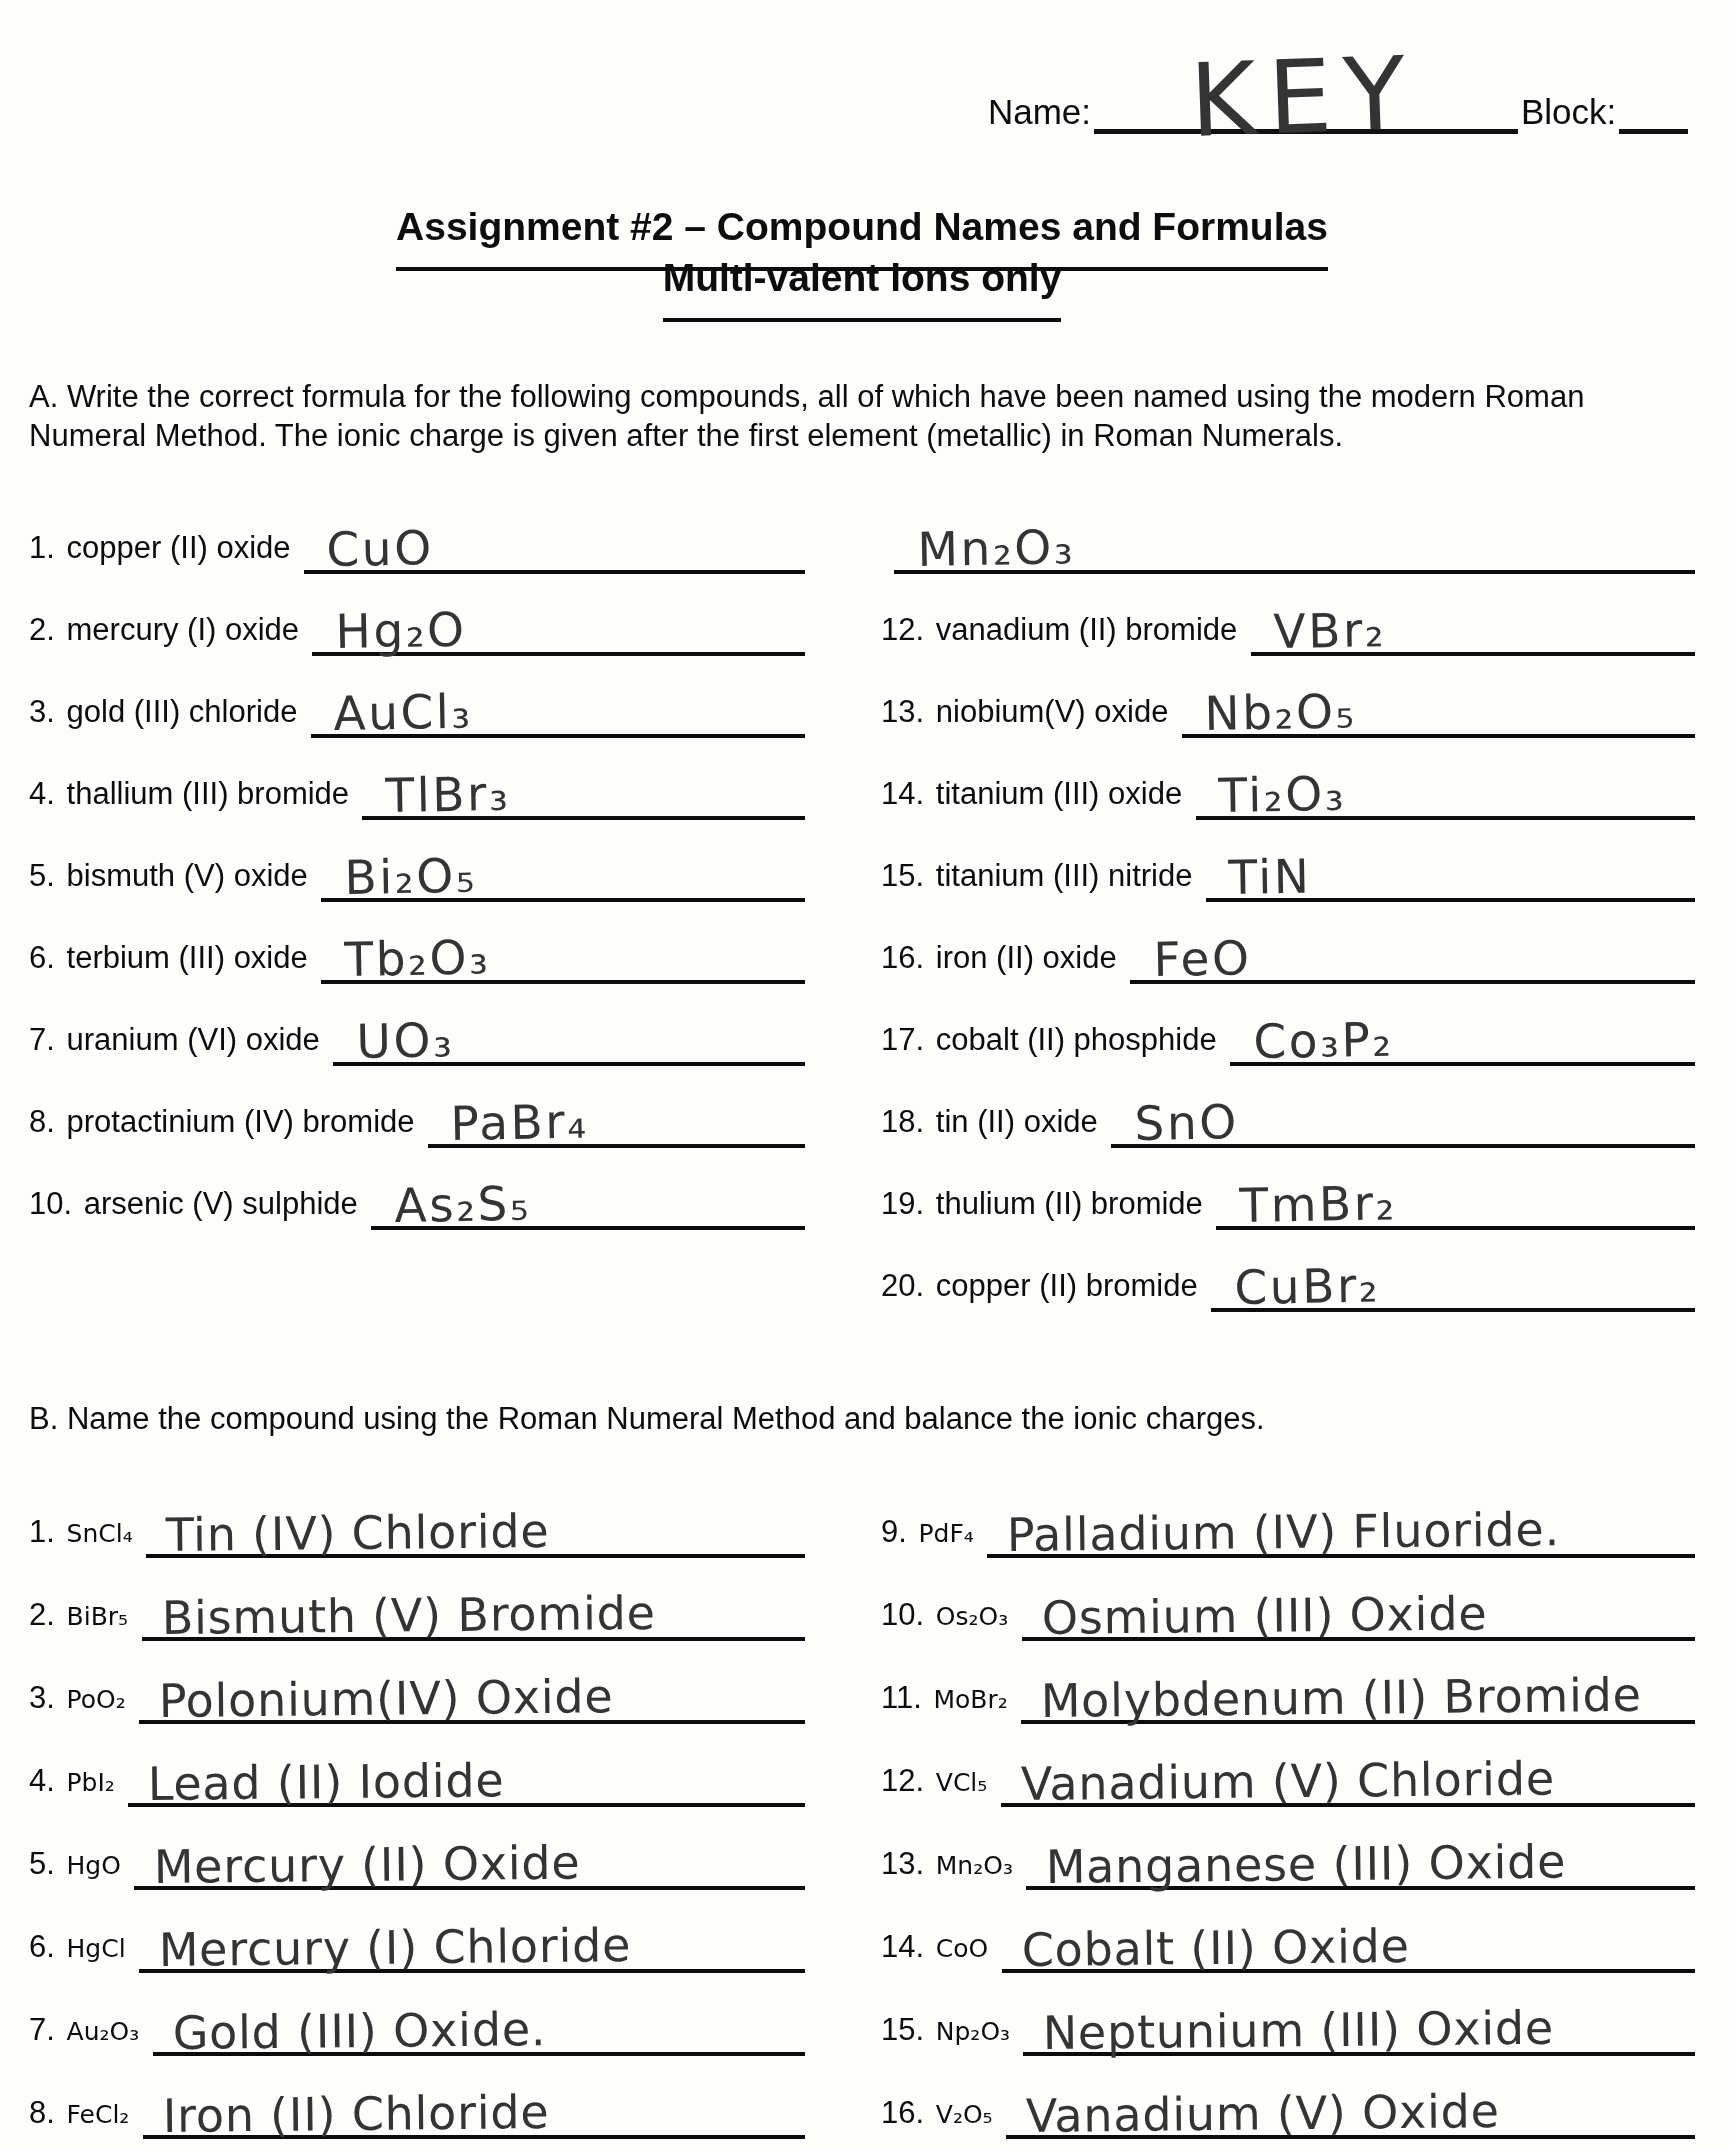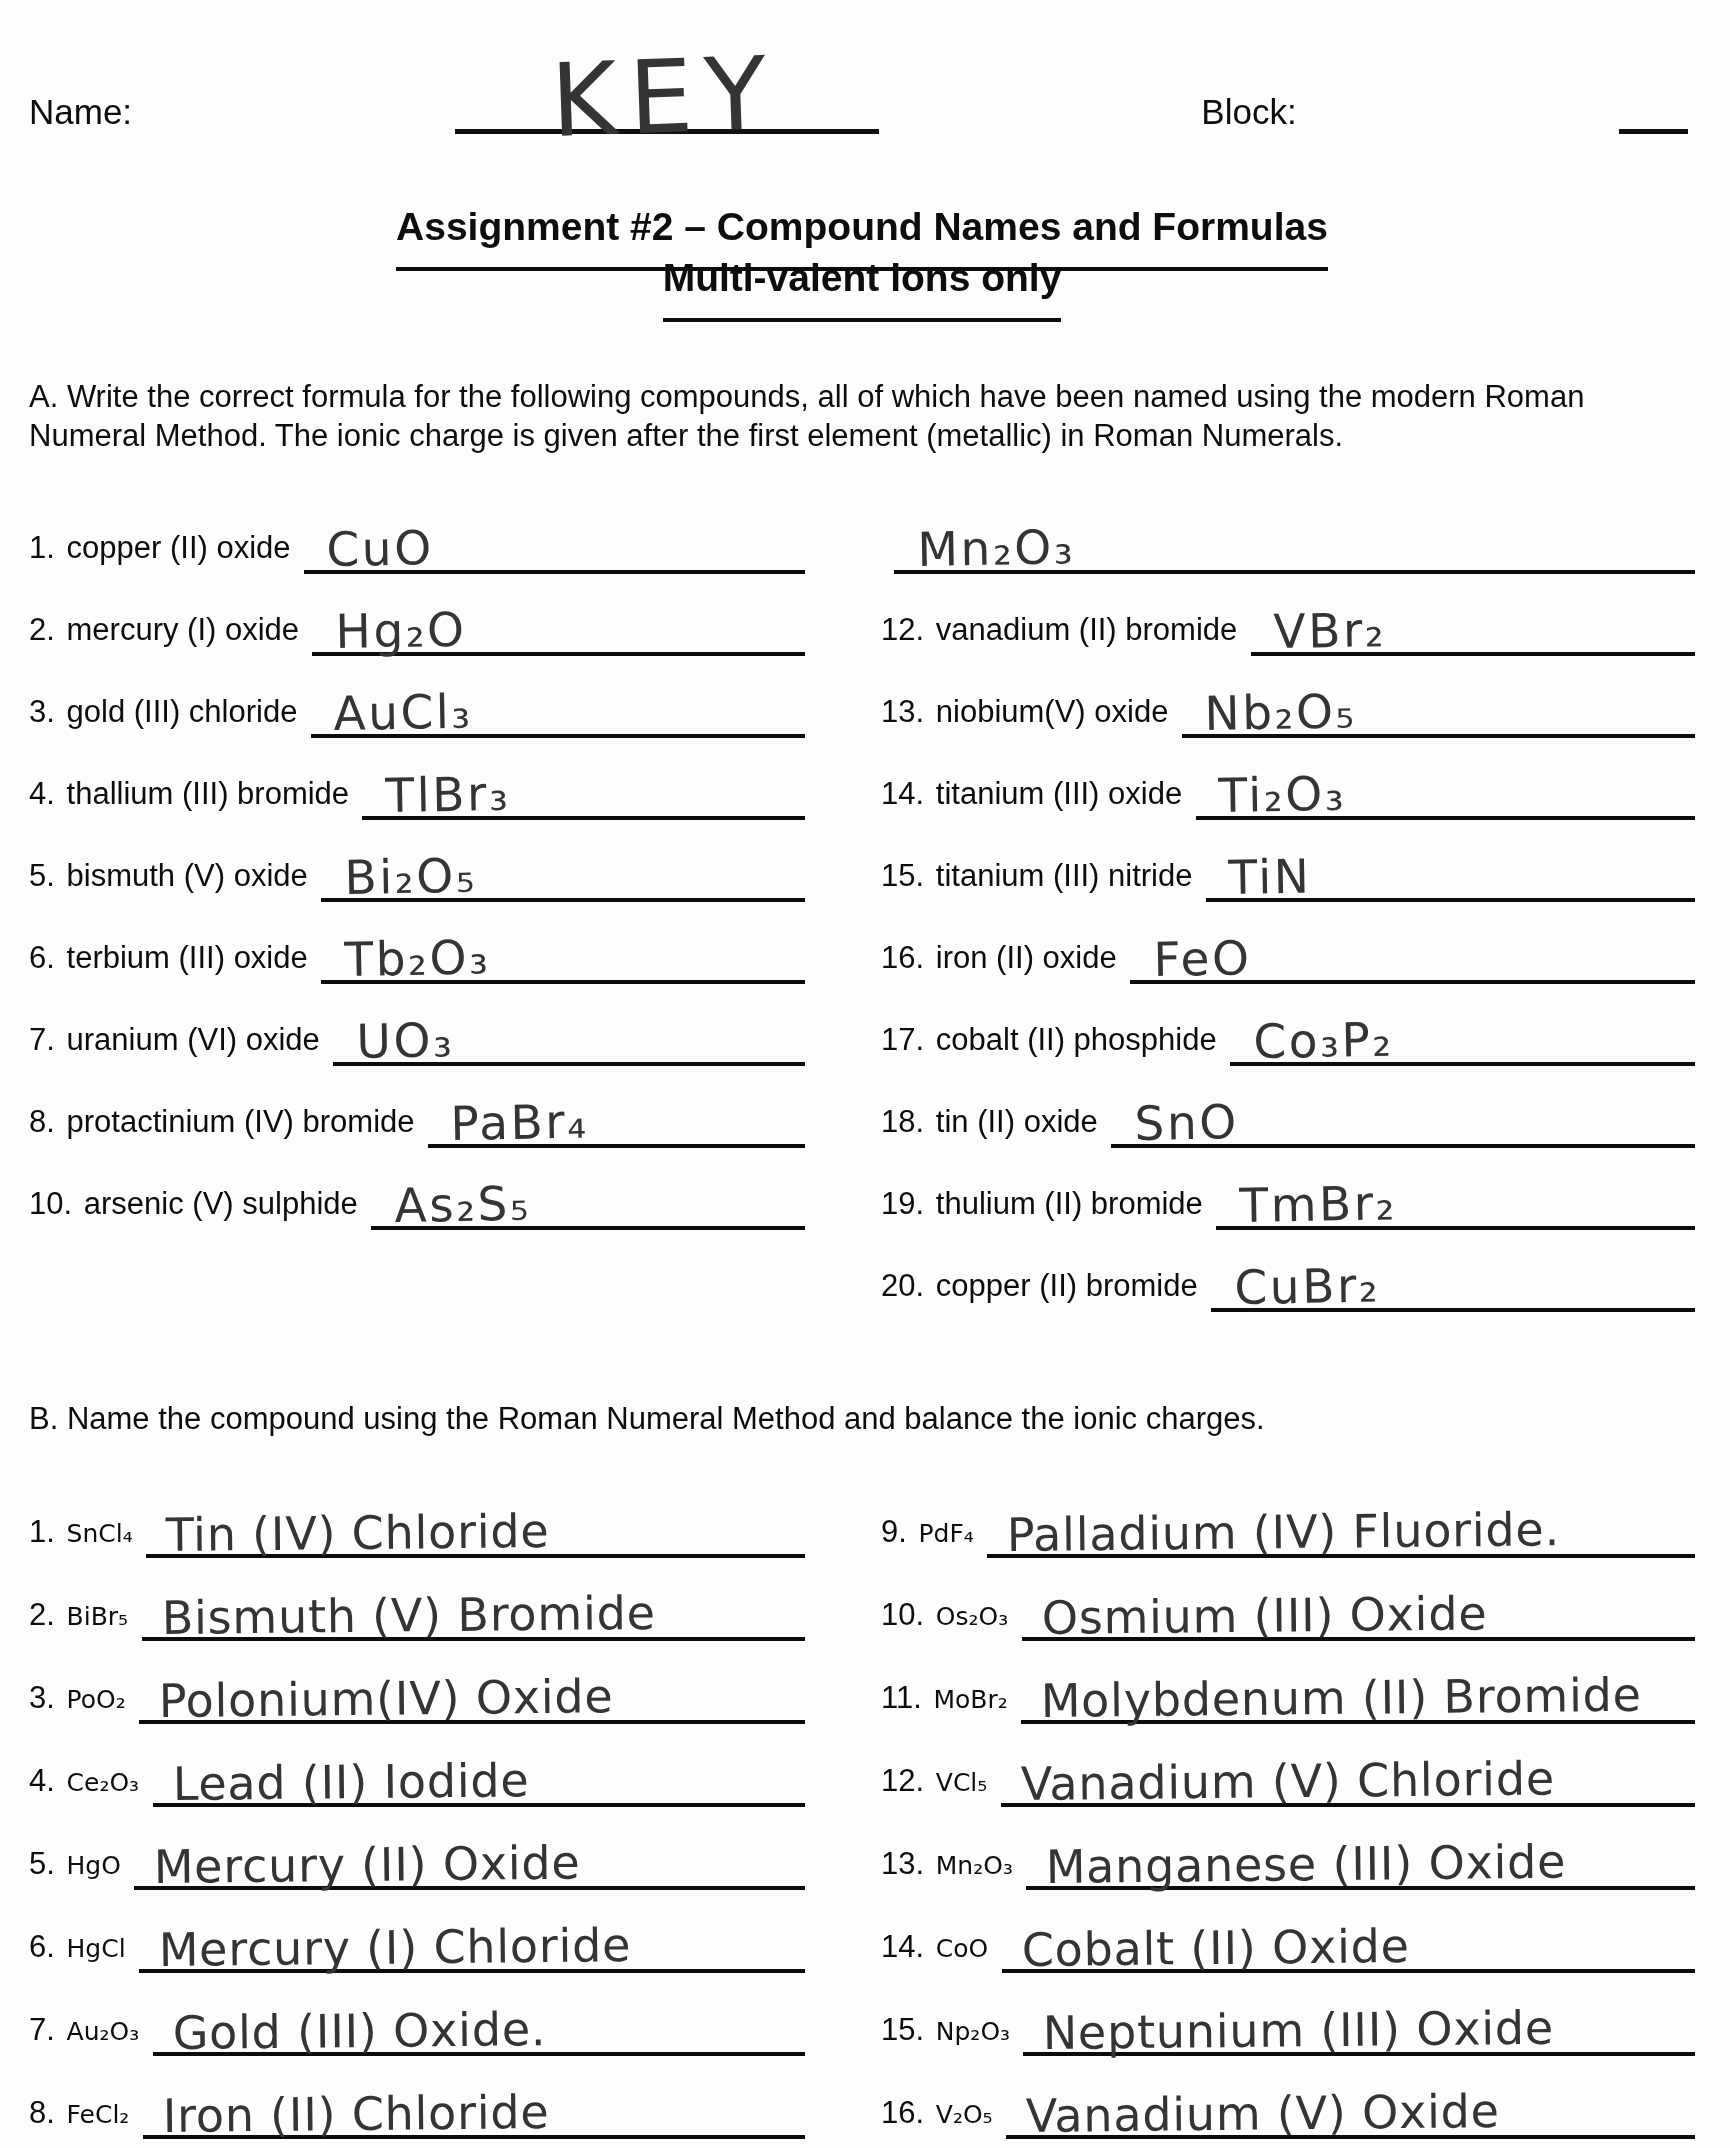--- a/index.html
+++ b/index.html
@@ -7,21 +7,21 @@
     width:1730px; height:2148px;
     background:#fdfdfb;
     font-family:"Liberation Sans", "DejaVu Sans", sans-serif;
     color:#0d0d0d;
     overflow:hidden;
   }
   .page { padding:42px 35px 0 29px; position:relative; }
 
   
   .header-row {
-    display:flex; justify-content:space-between; align-items:flex-end;
+    display:flex; justify-content:flex-end; align-items:flex-end;
     gap:3px; font-size:35px; margin-right:6.7px; height:92px;
   }
   .label { white-space:nowrap; padding-bottom:1.7px; }
   .name-line {
     width:424px; height:59px; border-bottom:5px solid #111; position:relative;
   }
   .hand { font-family:"DejaVu Sans", sans-serif; color:#343434; white-space:nowrap; }
   .hand-key {
     position:absolute; left:96px; bottom:-8.4px;
     font-size:101px; letter-spacing:11.7px; line-height:0.8;
@@ -216,21 +216,21 @@
             <span class="hand hand-ans">Bismuth (V) Bromide</span>
           </span>
       </div>
       <div class="item">
         <span class="q"><span class="n">3.</span><span class="formula">PoO₂</span></span>
         <span class="line">
             <span class="hand hand-ans">Polonium(IV) Oxide</span>
           </span>
       </div>
       <div class="item">
-        <span class="q"><span class="n">4.</span><span class="formula">Ce₂O₃</span></span>
+        <span class="q"><span class="n">4.</span><span class="formula">PbI₂</span></span>
         <span class="line">
             <span class="hand hand-ans">Lead (II) Iodide</span>
           </span>
       </div>
       <div class="item">
         <span class="q"><span class="n">5.</span><span class="formula">HgO</span></span>
         <span class="line">
             <span class="hand hand-ans">Mercury (II) Oxide</span>
           </span>
       </div>

